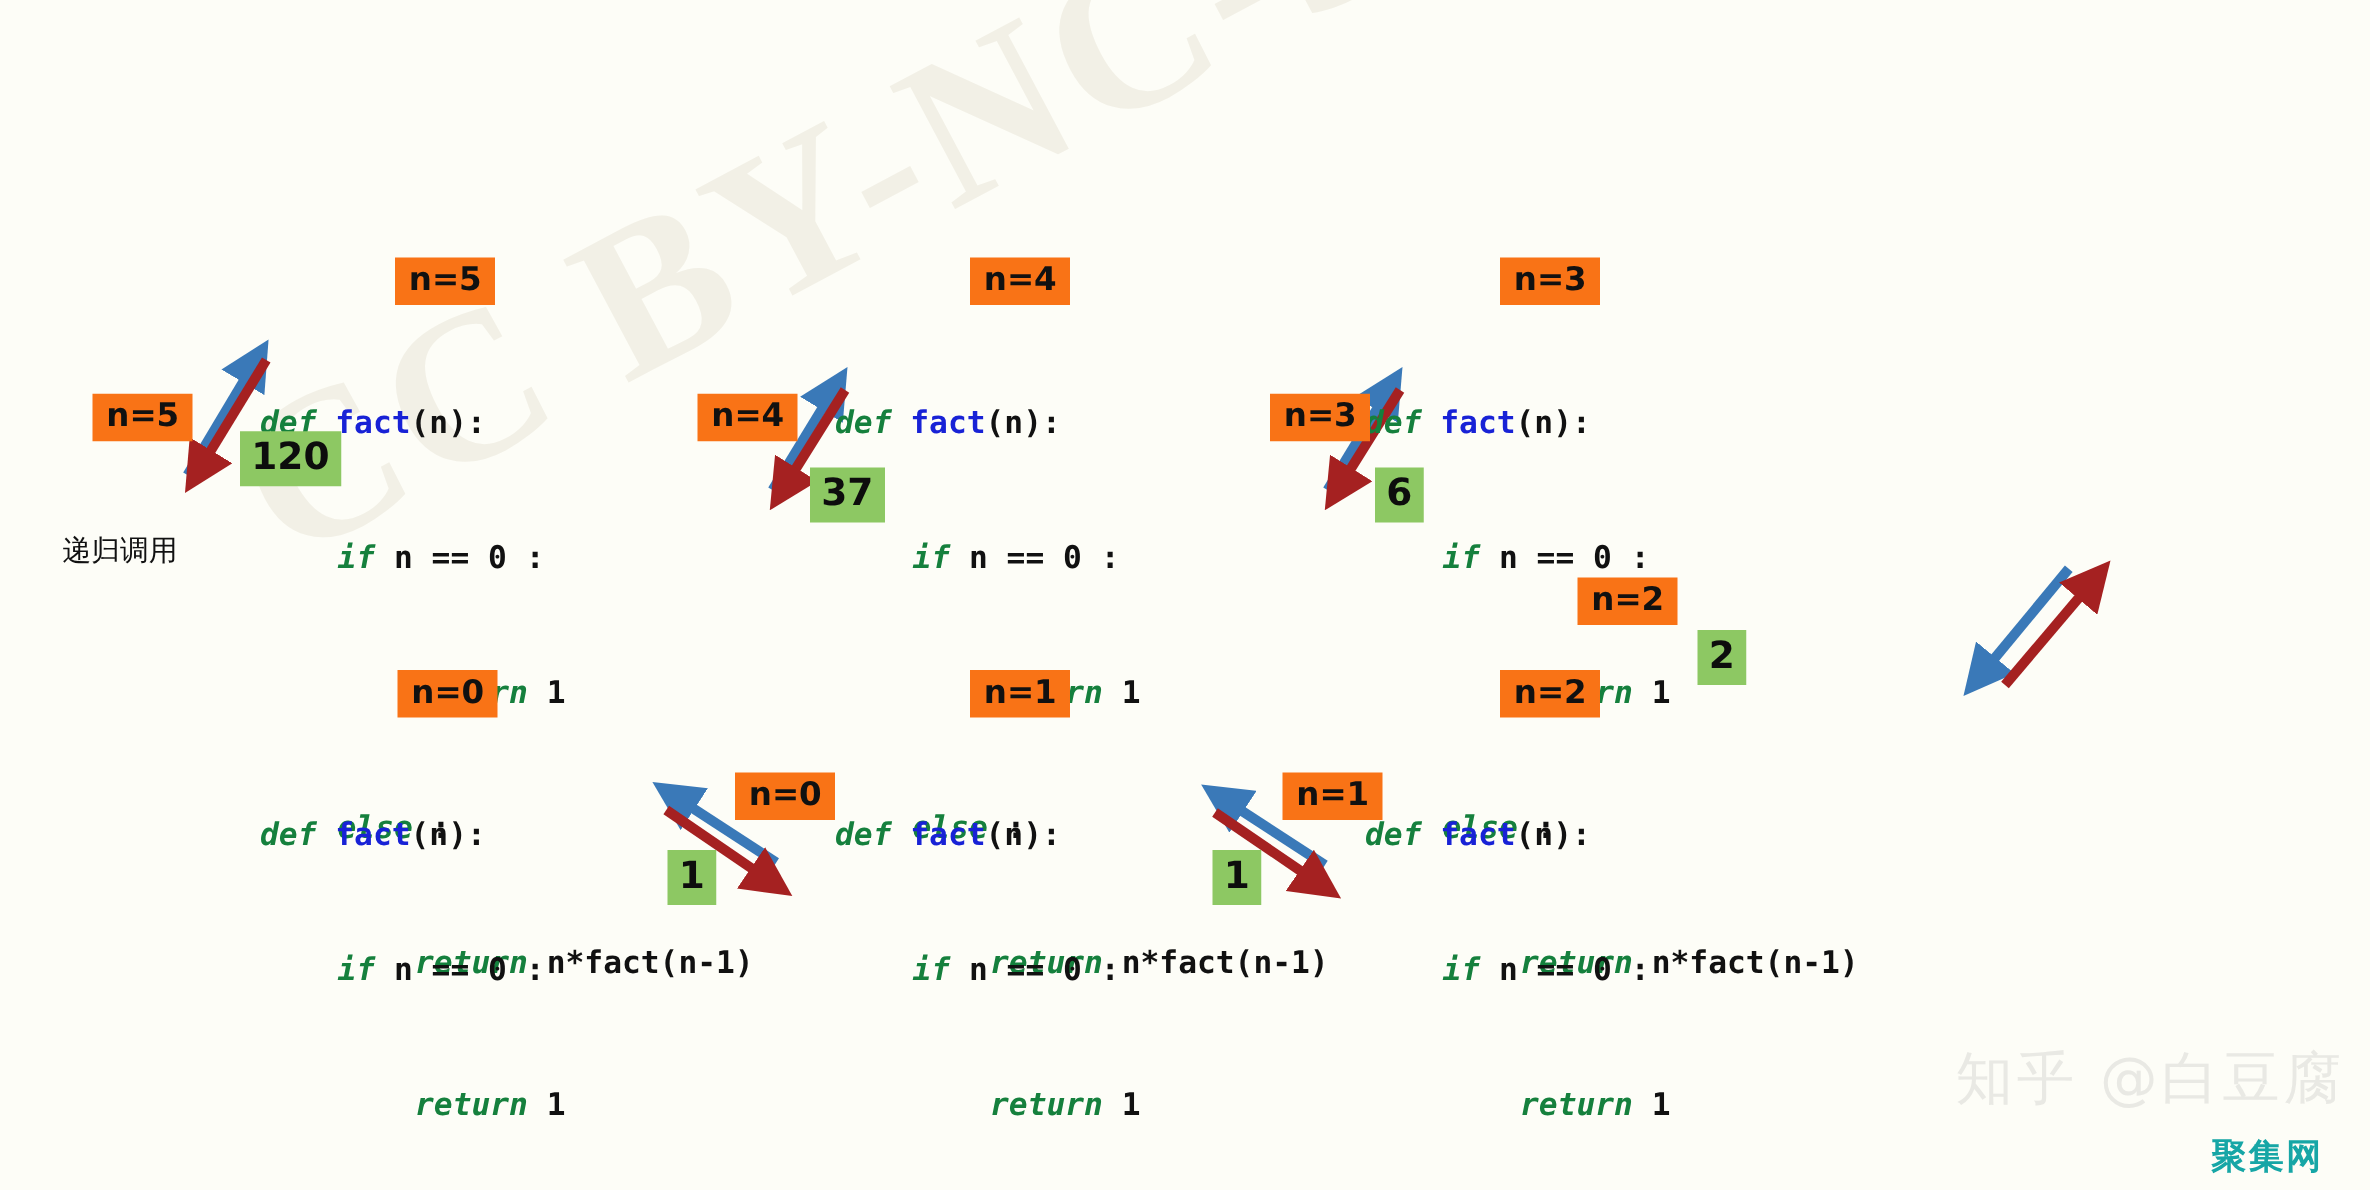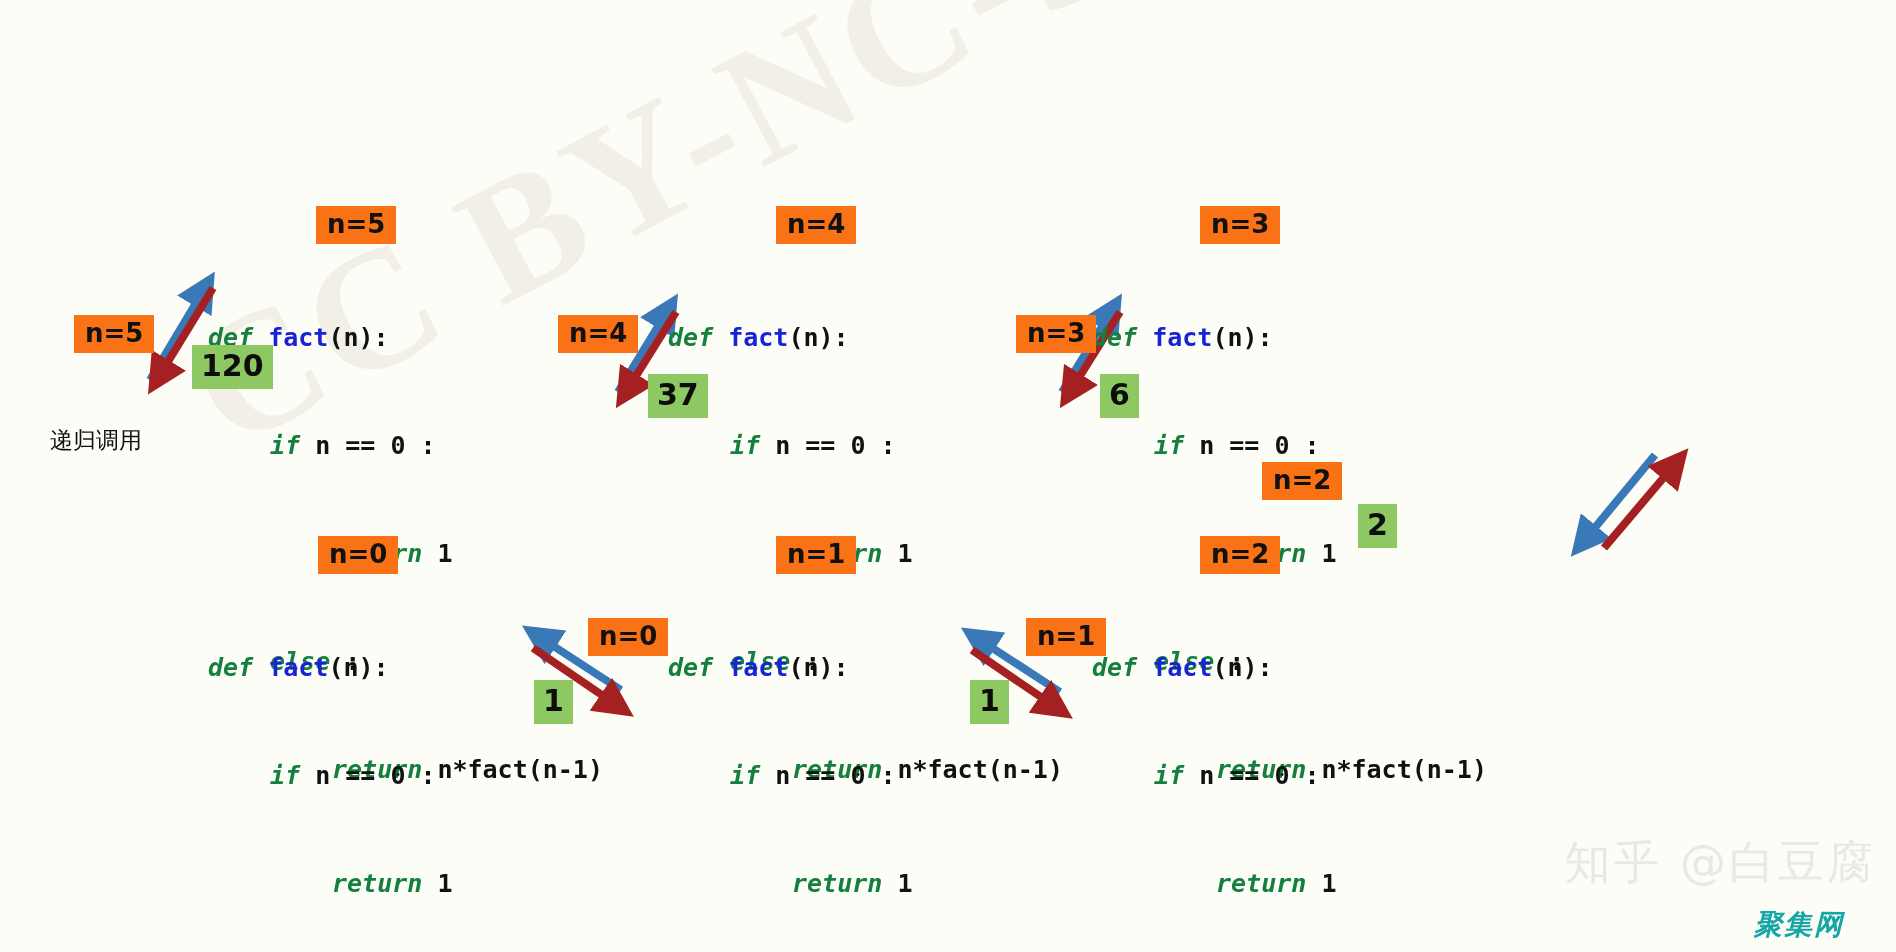--- a/index.html
+++ b/index.html
@@ -30,27 +30,26 @@
     right: 20px; bottom: 58px;
     font-size: 46px;
     color: #e9e9e4;
     font-weight: 500;
     letter-spacing: 3px;
     white-space: nowrap;
     font-family: "DejaVu Sans", sans-serif;
   }
   .wm-juji {
     position: absolute;
-    right: 52px; bottom: 8px;
+    right: 37px; bottom: 8px;
     font-size: 28px;
     color: #16a6a6;
     font-weight: 700;
     letter-spacing: 2px;
     white-space: nowrap;
-    font-style: italic;
   }
 
   
   .title {
     position: absolute;
     left: 0; right: 0; top: 66px;
     text-align: center;
     font-size: 86px;
     font-weight: 700;
     color: #111111;

